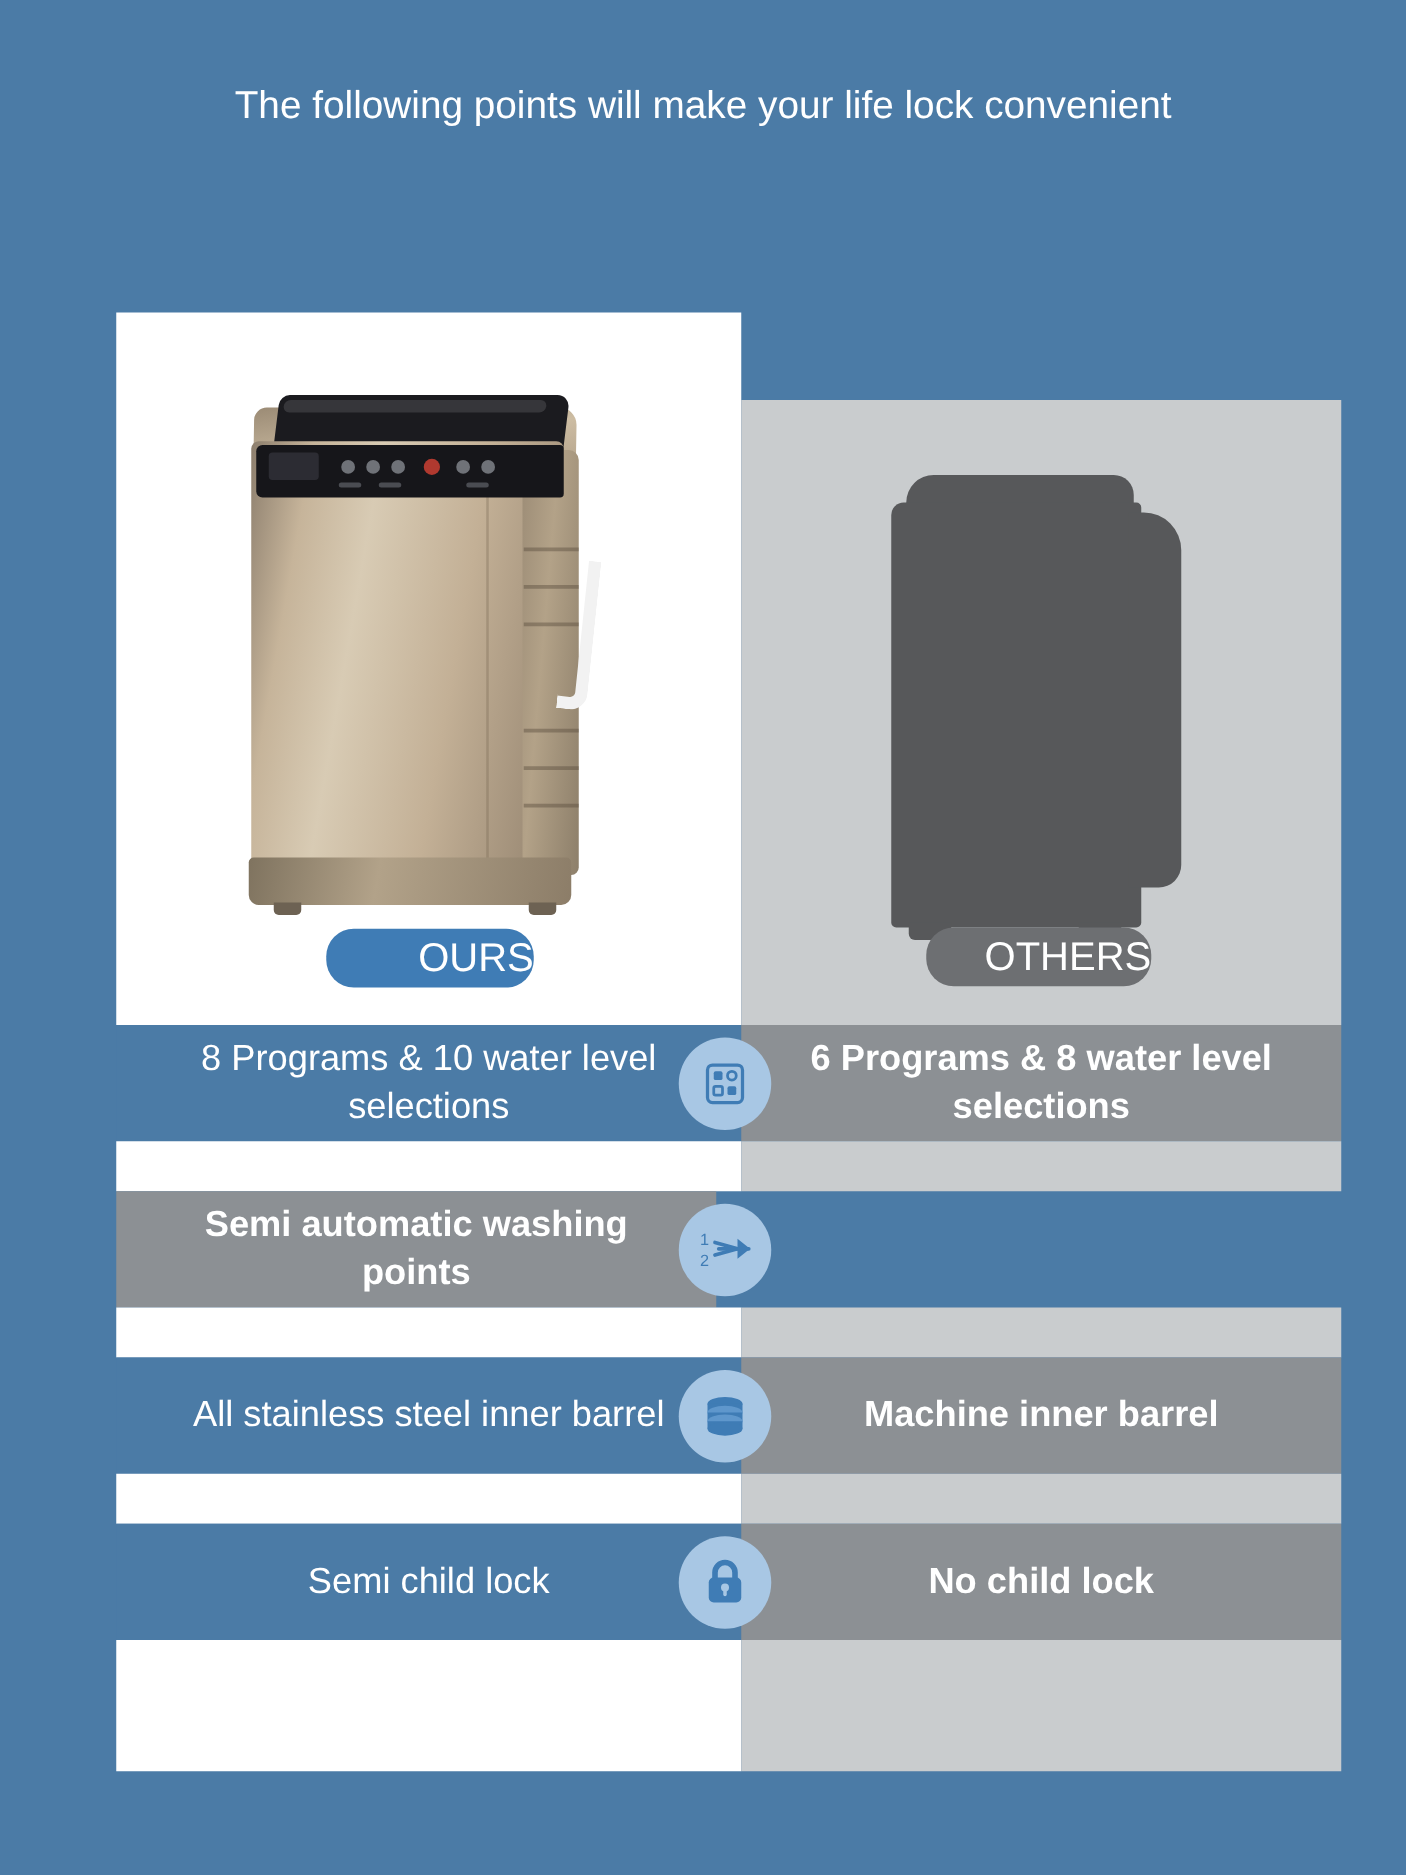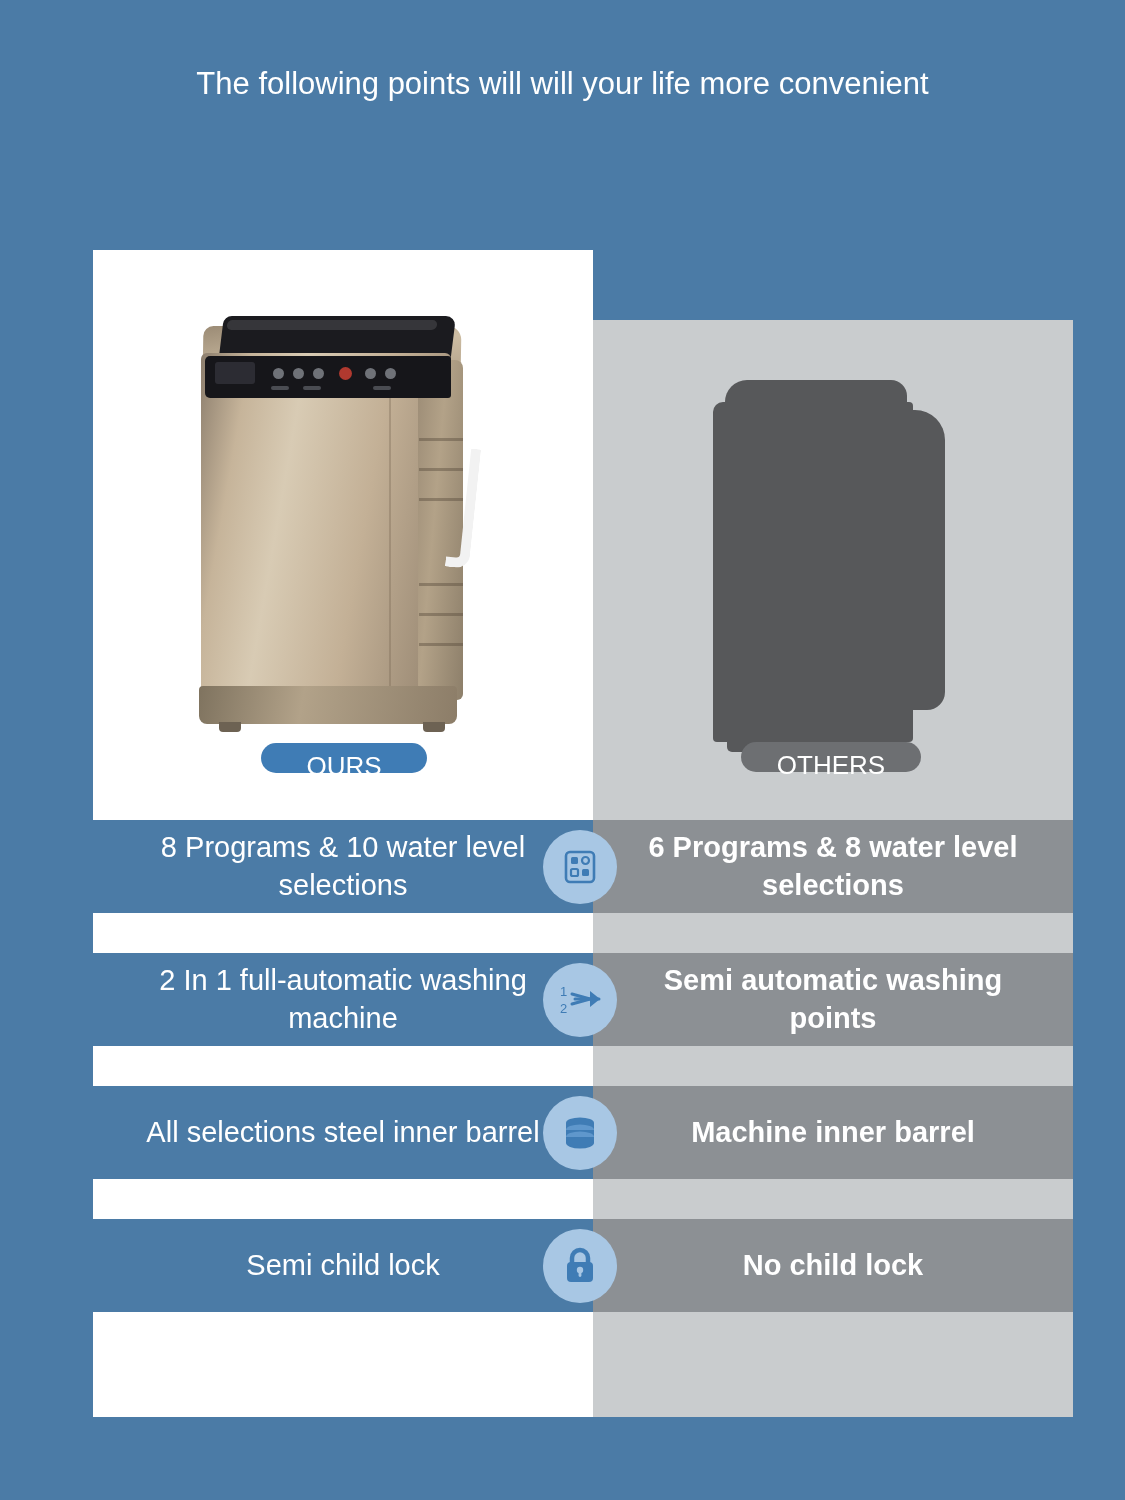--- a/index.html
+++ b/index.html
@@ -241,25 +241,25 @@
     width: 34px;
     height: 14px;
     background: #57585a;
     border-radius: 0 0 5px 5px;
   }
 
   
   .pill {
     position: absolute;
     border-radius: 22px;
-    font-size: 26px;
+    font-size: 32px;
     color: #ffffff;
-    text-align: center;
+    text-align: right;
     line-height: 47px;
-    height: 30px;
+    height: 47px;
   }
   .pill-ours {
     left: 168px;
     top: 493px;
     width: 166px;
     background: #3f7cb5;
   }
   .pill-others {
     left: 648px;
     top: 492px;
@@ -326,21 +326,21 @@
     align-items: center;
     justify-content: center;
     z-index: 5;
   }
   .badge svg { display: block; }
 </style>
 </head>
 <body>
 
 <div class="header">
-  <p class="subtitle">The following points will will your life more convenient</p>
+  <p class="subtitle">The following points will make your life lock convenient</p>
 </div>
 
 <div class="board">
 
   <div class="hero">
     <div class="hero-left"></div>
     <div class="hero-right"></div>
 
     <div class="machine">
       <div class="m-top"></div>
@@ -403,23 +403,20 @@
         </svg>
       </div>
     </div>
 
     <div class="row spacer">
       <div class="cell left"></div>
       <div class="cell right"></div>
     </div>
 
     <div class="row feature">
-      <div class="cell left">
-        <span class="txt">2 In 1 full-automatic washing machine</span>
-      </div>
       <div class="cell right">
         <span class="txt">Semi automatic washing points</span>
       </div>
       <div class="badge">
         <svg width="46" height="40" viewBox="0 0 46 40">
           <text x="3" y="16" font-family="Liberation Sans, sans-serif" font-size="13" fill="#3f7cb5">1</text>
           <text x="3" y="33" font-family="Liberation Sans, sans-serif" font-size="13" fill="#3f7cb5">2</text>
           <path d="M15 14 L33 19 L15 24" fill="none" stroke="#3f7cb5" stroke-width="3" stroke-linecap="round" stroke-linejoin="round"></path>
           <path d="M18 19 L42 19" stroke="#3f7cb5" stroke-width="3" stroke-linecap="round"></path>
           <path d="M33 11 L43 19 L33 27" fill="#3f7cb5"></path>
@@ -427,21 +424,21 @@
       </div>
     </div>
 
     <div class="row spacer">
       <div class="cell left"></div>
       <div class="cell right"></div>
     </div>
 
     <div class="row feature">
       <div class="cell left">
-        <span class="txt">All selections steel inner barrel</span>
+        <span class="txt">All stainless steel inner barrel</span>
       </div>
       <div class="cell right">
         <span class="txt">Machine inner barrel</span>
       </div>
       <div class="badge">
         <svg width="42" height="42" viewBox="0 0 42 42">
           <ellipse cx="21" cy="11" rx="14" ry="5.5" fill="#3f7cb5"></ellipse>
           <rect x="7" y="11" width="28" height="7" fill="#3f7cb5"></rect>
           <ellipse cx="21" cy="18" rx="14" ry="5.5" fill="#5f97cc"></ellipse>
           <rect x="7" y="18" width="28" height="7" fill="#3f7cb5"></rect>

